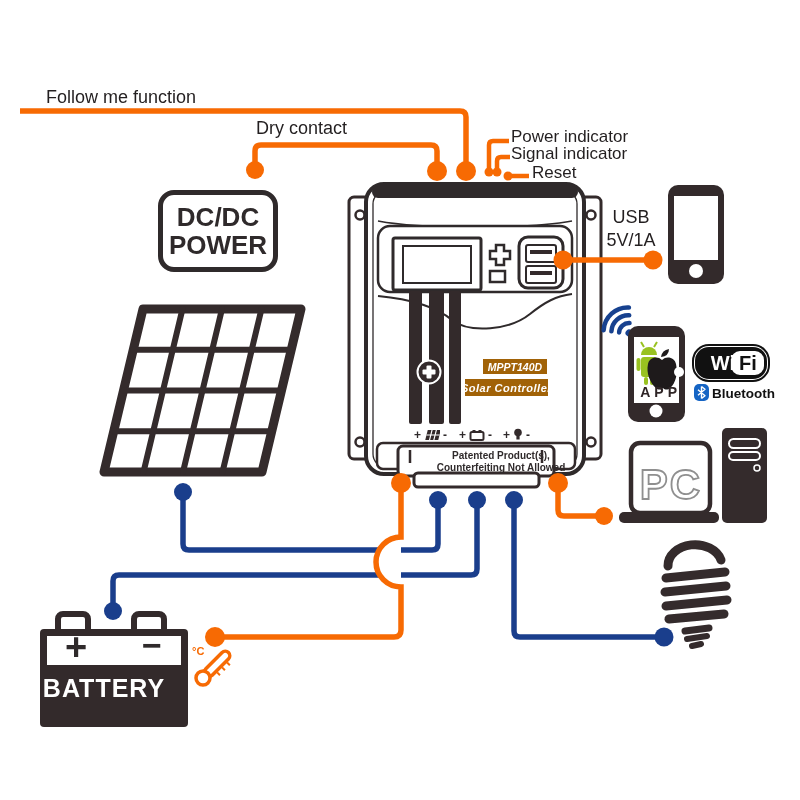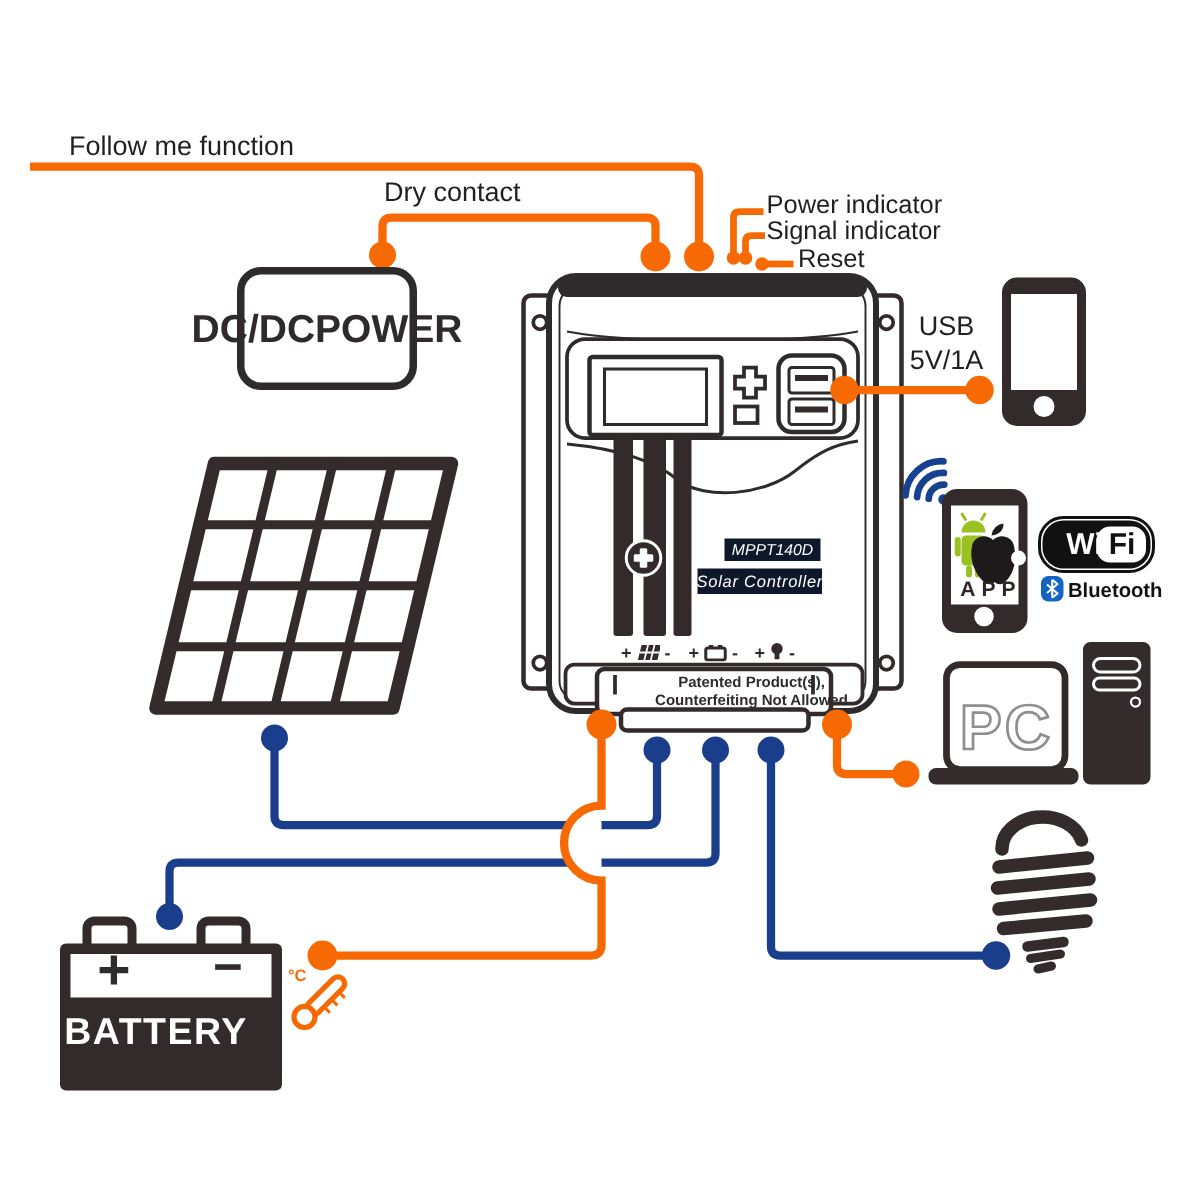--- a/index.html
+++ b/index.html
@@ -1,23 +1,23 @@
 <!DOCTYPE html>
 <html><head>
 <meta charset="utf-8">
 <style>
   html,body{margin:0;padding:0;background:#fff;}
   #canvas{position:relative;width:800px;height:800px;background:#fff;overflow:hidden;
           font-family:"Liberation Sans", sans-serif;color:#231F20;}
   #diagram-svg{position:absolute;left:0;top:0;}
   .lbl{position:absolute;white-space:nowrap;font-size:18px;color:#231F20;}
-  .badge{position:absolute;background:#0f172a;color:#fff;font-weight:normal;font-style:italic;
+  .badge{position:absolute;background:#a16207;color:#fff;font-weight:bold;font-style:italic;
          display:flex;align-items:center;justify-content:center;white-space:nowrap;}
-  .dcdc{position:absolute;left:158px;top:178px;width:110px;height:72px;border:5px solid #2F2A2B;
-        border-radius:16px;display:flex;flex-direction:row;align-items:center;justify-content:center;
+  .dcdc{position:absolute;left:158px;top:190px;width:110px;height:72px;border:5px solid #2F2A2B;
+        border-radius:16px;display:flex;flex-direction:column;align-items:center;justify-content:center;
         font-weight:bold;font-size:26px;line-height:28px;color:#2F2A2B;}
   .usb-lbl{position:absolute;left:598px;top:206px;width:66px;text-align:center;font-size:18px;line-height:23px;}
   .batt-sign{position:absolute;font-weight:900;color:#2F2A2B;text-align:center;}
   .battery-label{position:absolute;left:40px;top:674px;width:128px;text-align:center;color:#fff;
                  font-weight:bold;font-size:25px;letter-spacing:1px;}
   .patent{position:absolute;left:398px;top:450px;width:156px;text-align:center;
           font-size:10px;font-weight:bold;line-height:11.5px;color:#2F2A2B;padding-left:25px;}
   .term{position:absolute;top:427px;display:flex;align-items:center;gap:3px;
         font-size:12px;font-weight:bold;color:#2F2A2B;height:15px;}
   .app-lbl{position:absolute;left:633px;top:384px;width:48px;text-align:right;font-size:14px;

